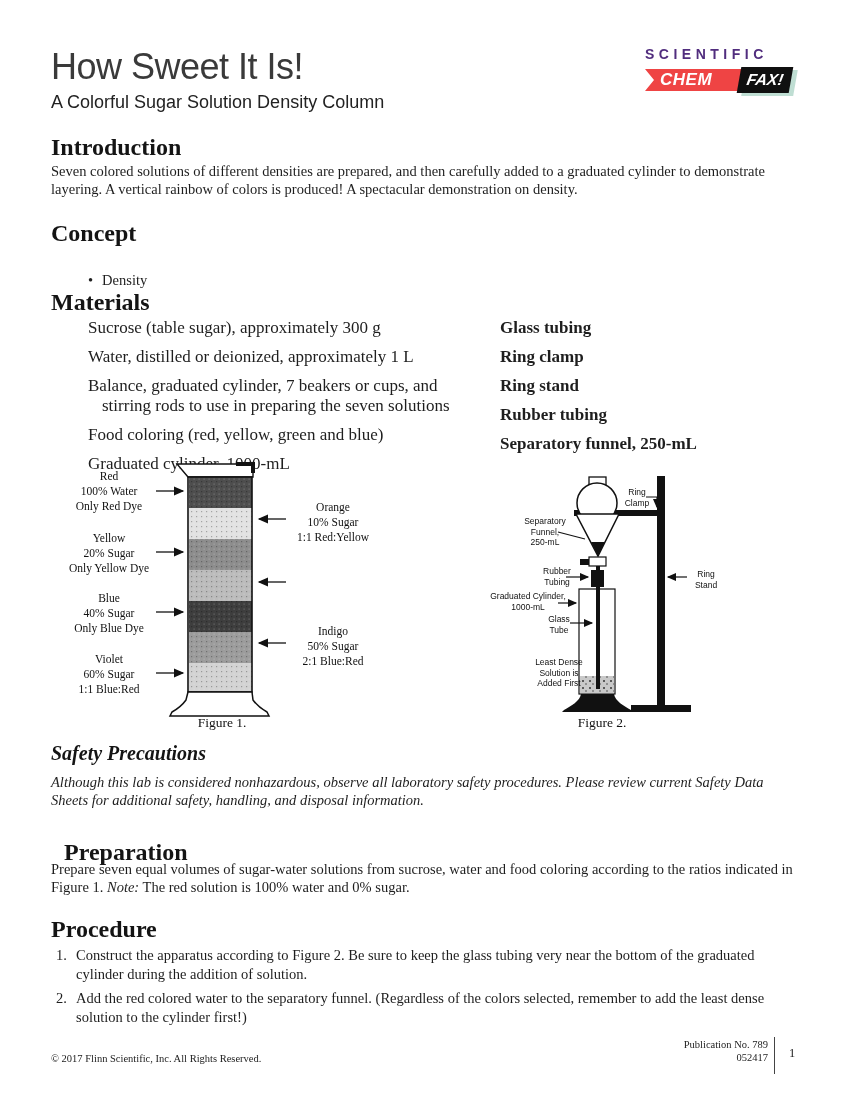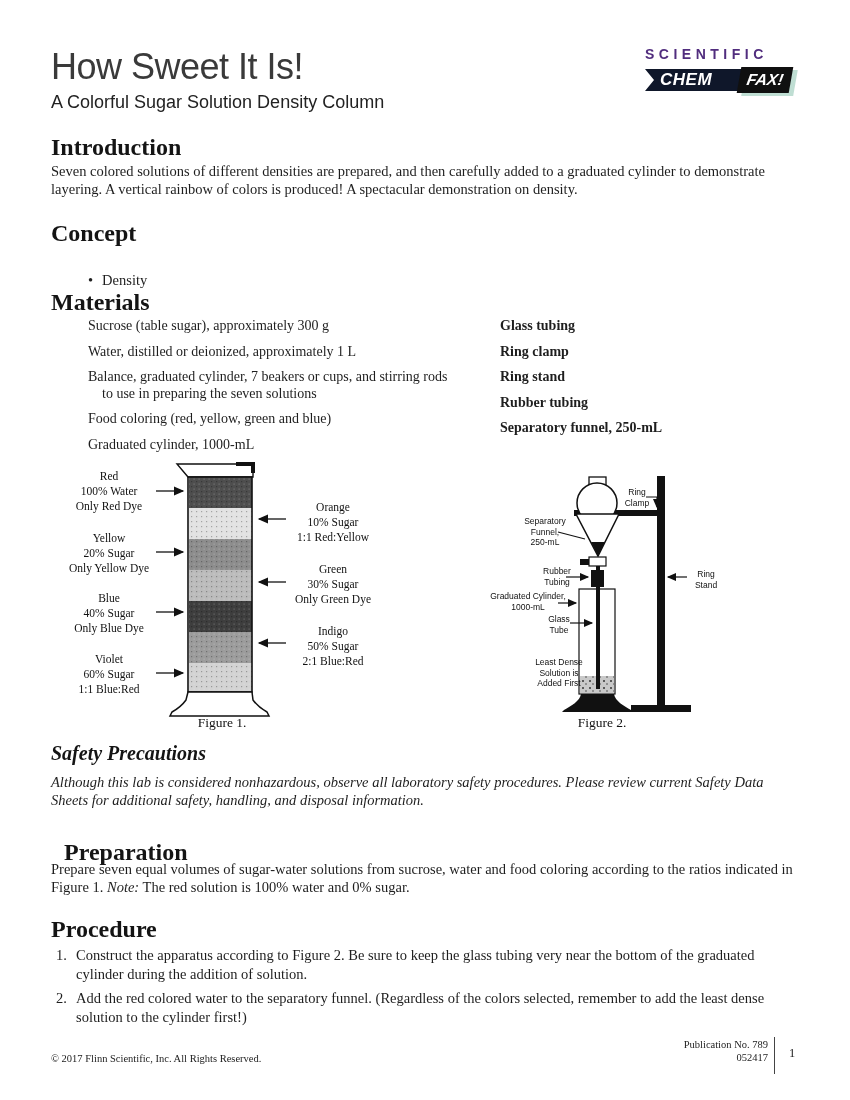--- a/index.html
+++ b/index.html
@@ -42,21 +42,21 @@
 
   .intro-head { left:51px; top:134px; }
   .intro-body { left:51px; top:162px; width:756px; }
   .concept-head { left:51px; top:220px; }
   .concept-list { left:88px; top:250px;margin-top:21px; }
   .bullet-item::before { content:"\2022"; margin-right:9px; }
   .materials-head { left:51px; top:289px; }
   .materials-col { top:318px; }
   .materials-left { left:88px; width:372px; }
   .materials-right { left:500px; width:300px;font-weight:bold; }
-  .materials-col .mi { font-size:14px; line-height:1.18; margin-bottom:9px;
+  .materials-col .mi { font-size:17px; line-height:1.18; margin-bottom:9px;
     padding-left:14px; text-indent:-14px; }
 
   
   .fig-svg { left:0; top:0; width:850px; height:1100px; pointer-events:none; }
   .fig1-label { font-size:11.5px; line-height:1.3; text-align:center; white-space:pre-line; color:#111; }
   .fig1-left  { left:48px;  width:122px; }
   .fig1-right { left:270px; width:126px; }
   .fig2-label { font-family:"Liberation Sans", sans-serif; font-size:8.5px;
     line-height:1.25; text-align:center; white-space:pre-line; color:#111; }
   .fig-caption { font-size:13.5px; text-align:center; width:90px; top:715px; color:#111; }
@@ -83,21 +83,21 @@
 <body>
 
 <div class="page">
 
   <div class="abs doc-title">How Sweet It Is!</div>
   <div class="abs doc-subtitle">A Colorful Sugar Solution Density Column</div>
 
   <div class="abs logo">
     <div class="logo-scientific" style="color: rgb(81, 45, 126);">SCIENTIFIC</div>
     <div class="chemfax">
-      <div class="chem-ribbon" style="background: #0f172a;">
+      <div class="chem-ribbon" style="background: #ef4444;">
         <span class="chem-text">CHEM</span>
       </div>
       <div class="fax-box" style="box-shadow: rgb(191, 222, 211) 5px 3px 0px 0px;">
         <span class="fax-text">FAX!</span>
       </div>
     </div>
   </div>
 
   <div class="abs h2 intro-head">Introduction</div>
   <div class="abs body-text intro-body">Seven colored solutions of different densities are prepared, and then carefully added to a graduated cylinder to demonstrate layering. A vertical rainbow of colors is produced! A spectacular demonstration on density.</div>
@@ -203,23 +203,20 @@
 
   <div class="abs fig1-label fig1-left" style="top:469px">Red
 100% Water
 Only Red Dye</div>
   <div class="abs fig1-label fig1-right" style="top:500px">Orange
 10% Sugar
 1:1 Red:Yellow</div>
   <div class="abs fig1-label fig1-left" style="top:531px">Yellow
 20% Sugar
 Only Yellow Dye</div>
-  <div class="abs fig1-label fig1-right" style="top:562px">Green
-30% Sugar
-Only Green Dye</div>
   <div class="abs fig1-label fig1-left" style="top:591px">Blue
 40% Sugar
 Only Blue Dye</div>
   <div class="abs fig1-label fig1-right" style="top:624px">Indigo
 50% Sugar
 2:1 Blue:Red</div>
   <div class="abs fig1-label fig1-left" style="top:652px">Violet
 60% Sugar
 1:1 Blue:Red</div>
   <div class="abs fig-caption" style="left:177px">Figure 1.</div>

